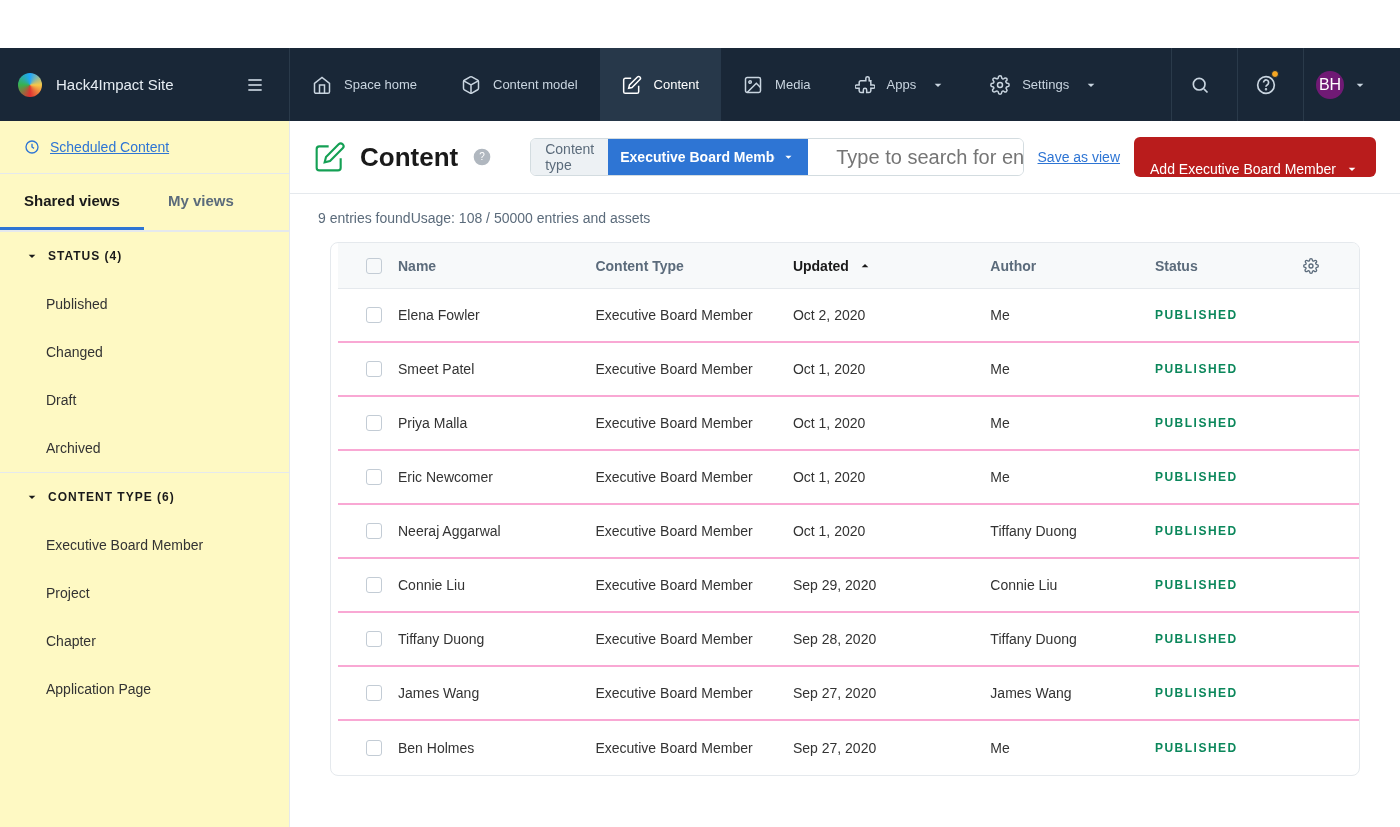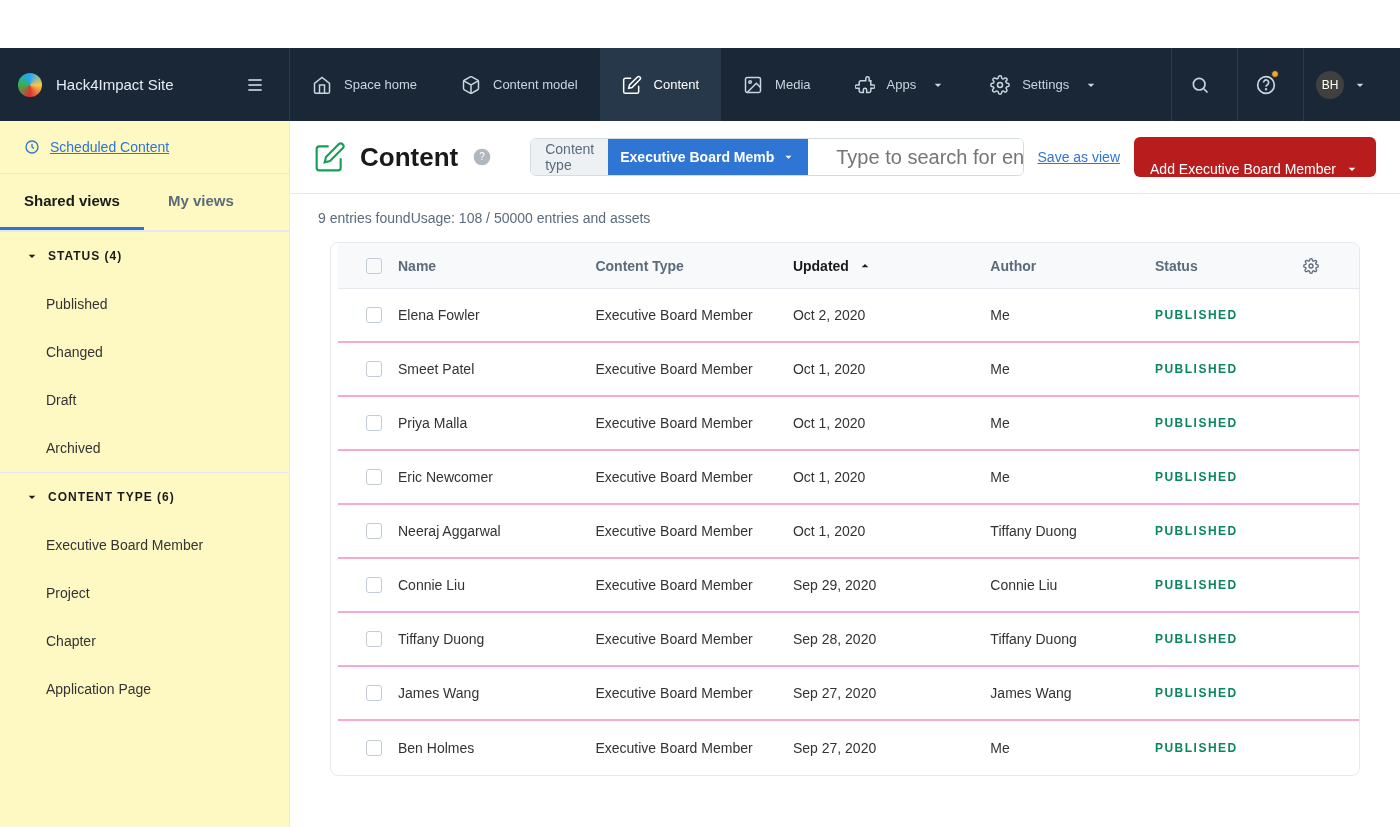--- a/index.html
+++ b/index.html
@@ -9,21 +9,21 @@
 .logo { width: 24px; height: 24px; border-radius: 50%; background: conic-gradient(#1ea7fd, #f7c948, #e03131, #37b24d, #1ea7fd); margin-right: 14px; }
 .site-name { font-size: 15px; color: #e6edf3; }
 .hamburger-btn { margin-left: auto; background: none; border: none; color: #c9d5e0; cursor: pointer; padding: 6px; }
 .nav-items { display: flex; height: 100%; }
 .nav-item { display: flex; align-items: center; padding: 0 22px; gap: 12px; font-size: 13px; color: #c9d5e0; cursor: pointer; position: relative; }
 .nav-item.active { background: #27384a; color: #fff; }
 .nav-item .chev { margin-left: 2px; }
 .topbar-right { margin-left: auto; display: flex; align-items: center; gap: 10px; padding-right: 20px; }
 .topbar-icon-btn { background: none; border: none; color: #c9d5e0; padding: 10px; cursor: pointer; border-left: 1px solid #2a3a4a; height: 73px; width: 56px; display: flex; align-items: center; justify-content: center; position: relative; }
 .notif-dot { position: absolute; top: 22px; right: 14px; width: 8px; height: 8px; background: #f5a623; border-radius: 50%; border: 1px solid #192737; }
-.avatar { width: 28px; height: 28px; border-radius: 50%; background: #404040; color: #fff; font-size: 12px; display: flex; align-items: center; justify-content: center; }
+.avatar { width: 28px; height: 28px; border-radius: 50%; background: #701a75; color: #fff; font-size: 16px; display: flex; align-items: center; justify-content: center; }
 .avatar-wrap { display: flex; align-items: center; gap: 8px; padding: 0 12px; border-left: 1px solid #2a3a4a; height: 73px; cursor: pointer; }
 
 .main { display: flex; height: calc(827px - 73px); }
 .sidebar { width: 290px; border-right: 1px solid #e5e9ed; background: #fef9c3; overflow-y: auto; }
 .content-area { flex: 1; display: flex; flex-direction: column; }
 
 .page-header { display: flex; align-items: center; padding: 16px 24px; border-bottom: 1px solid #e5e9ed; gap: 14px; }
 .page-icon { width: 32px; height: 32px; color: #14a054; }
 .page-title { font-size: 26px; font-weight: 700; color: #1a1a1a; }
 .help-icon { color: #b0b7bf; }

